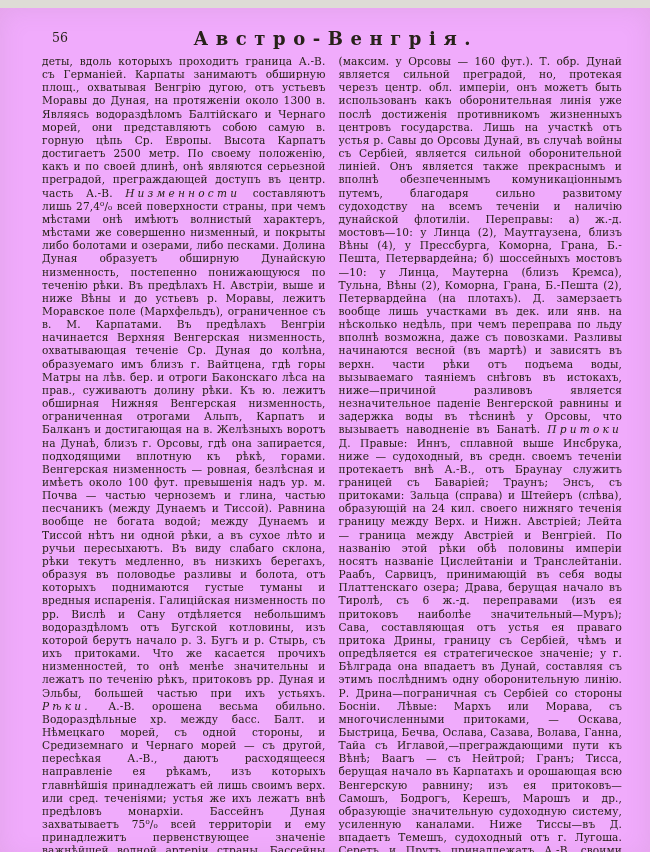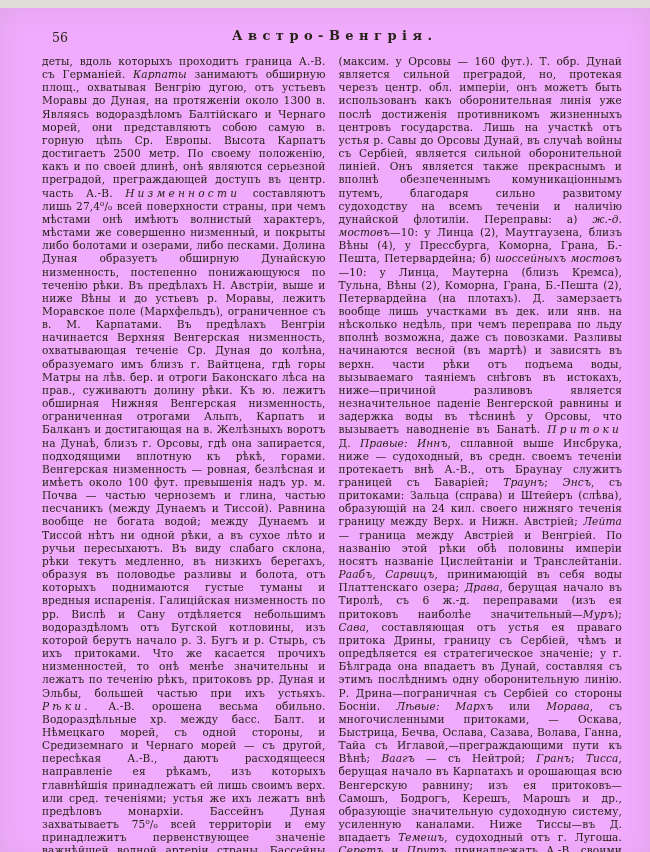--- a/index.html
+++ b/index.html
@@ -29,37 +29,37 @@
   }
   .pagenum {
     position: absolute;
     left: 10px;
     top: 2px;
     font-size: 12.5px;
   }
   .title {
     text-align: center;
     font-weight: bold;
-    font-size: 13px;
+    font-size: 18px;
     letter-spacing: 0.42em;
     padding-left: 0.42em; 
   }
   .cols {
     display: flex;
     gap: 13px;
   }
   .col {
     flex: 1 1 0;
     text-align: justify;
     font-size: 10.6px;
     line-height: 13.15px;
     letter-spacing: 0.01em;
     word-spacing: 0.02em;
   }
-  .col span.i  { font-style: italic; }
+  .col span.i  { }
   .col span.sp { letter-spacing: 0.30em; font-style: italic; }
 </style>
 </head>
 <body>
 
 <div class="page">
   <div class="header">
     <span class="pagenum">56</span>
     <div class="title">Австро-Венгрія.</div>
   </div>

